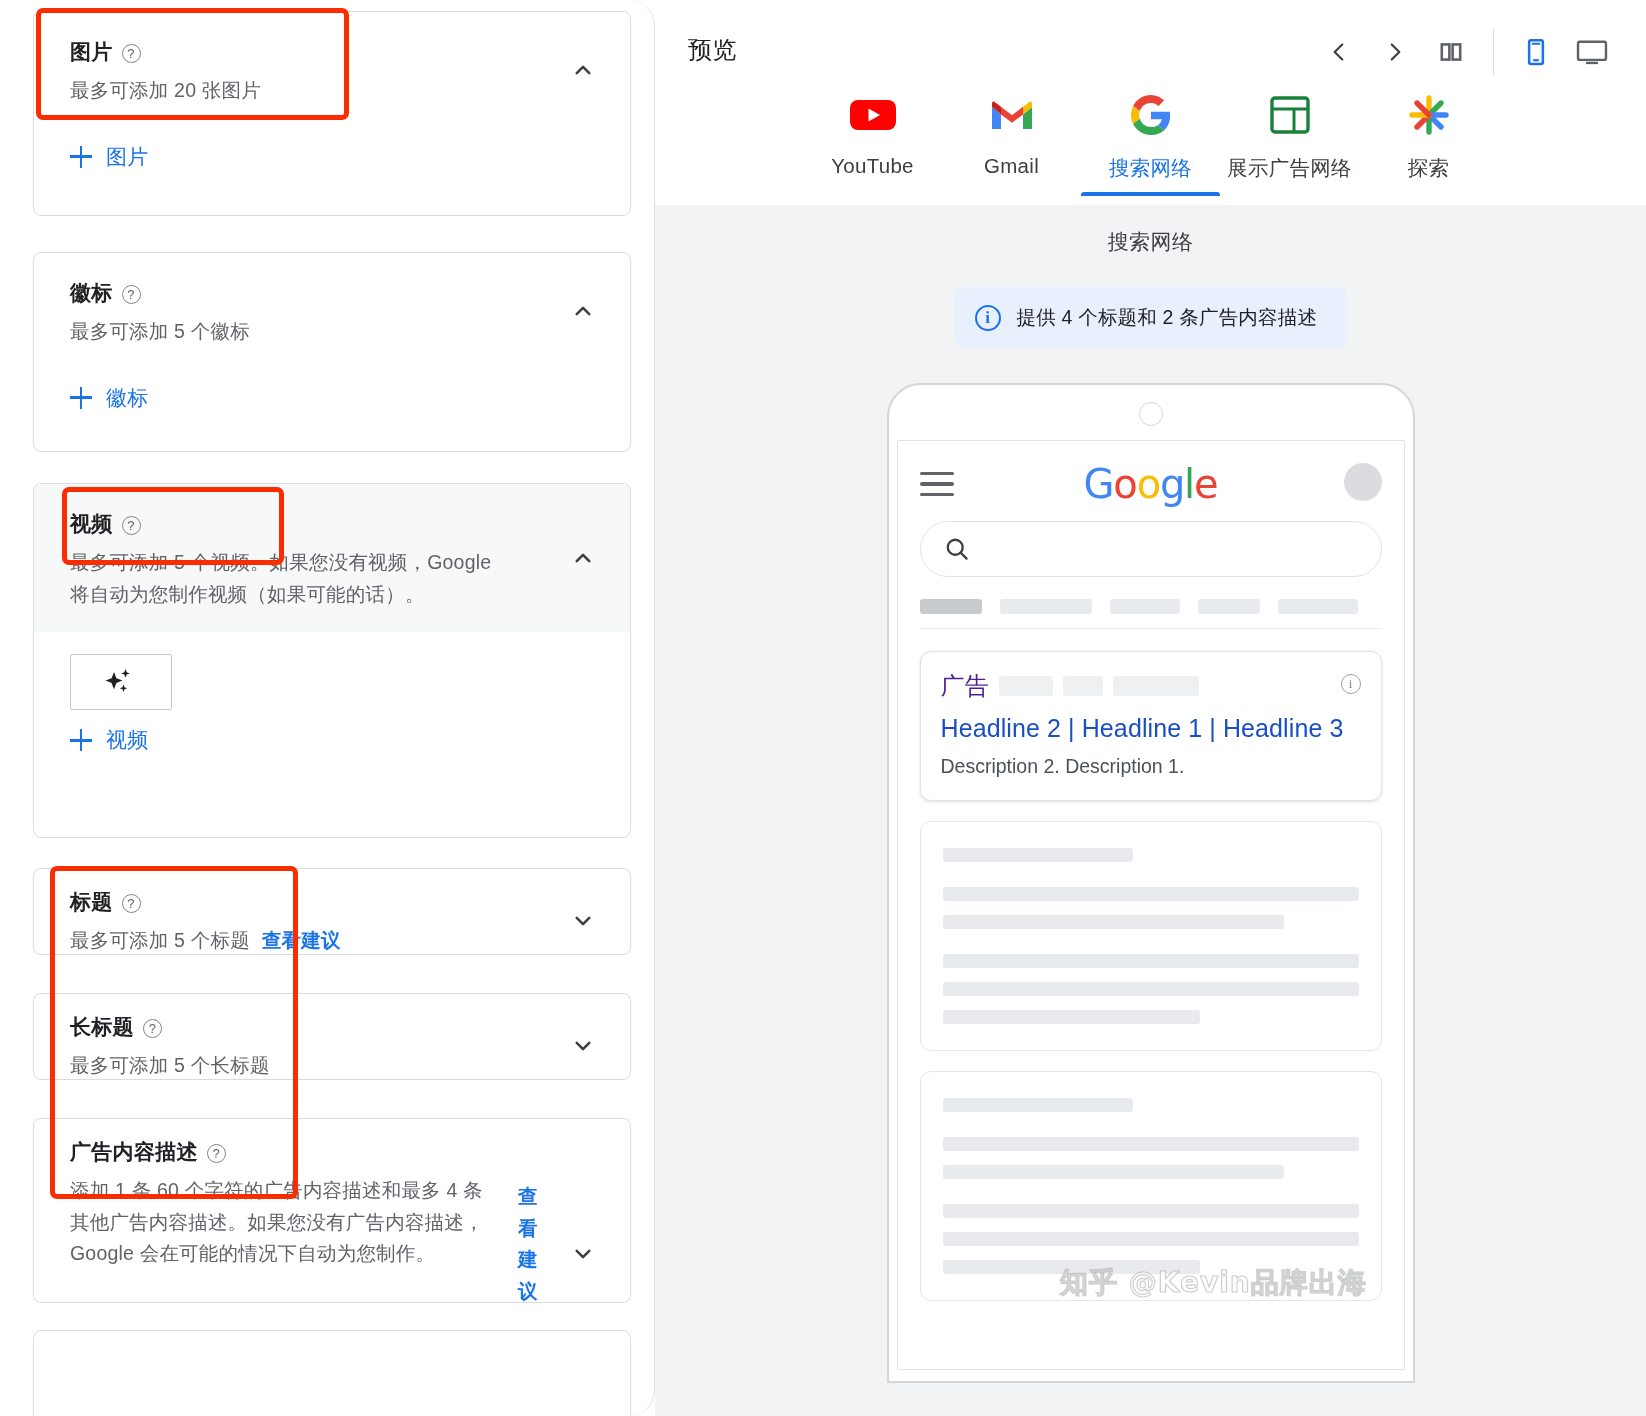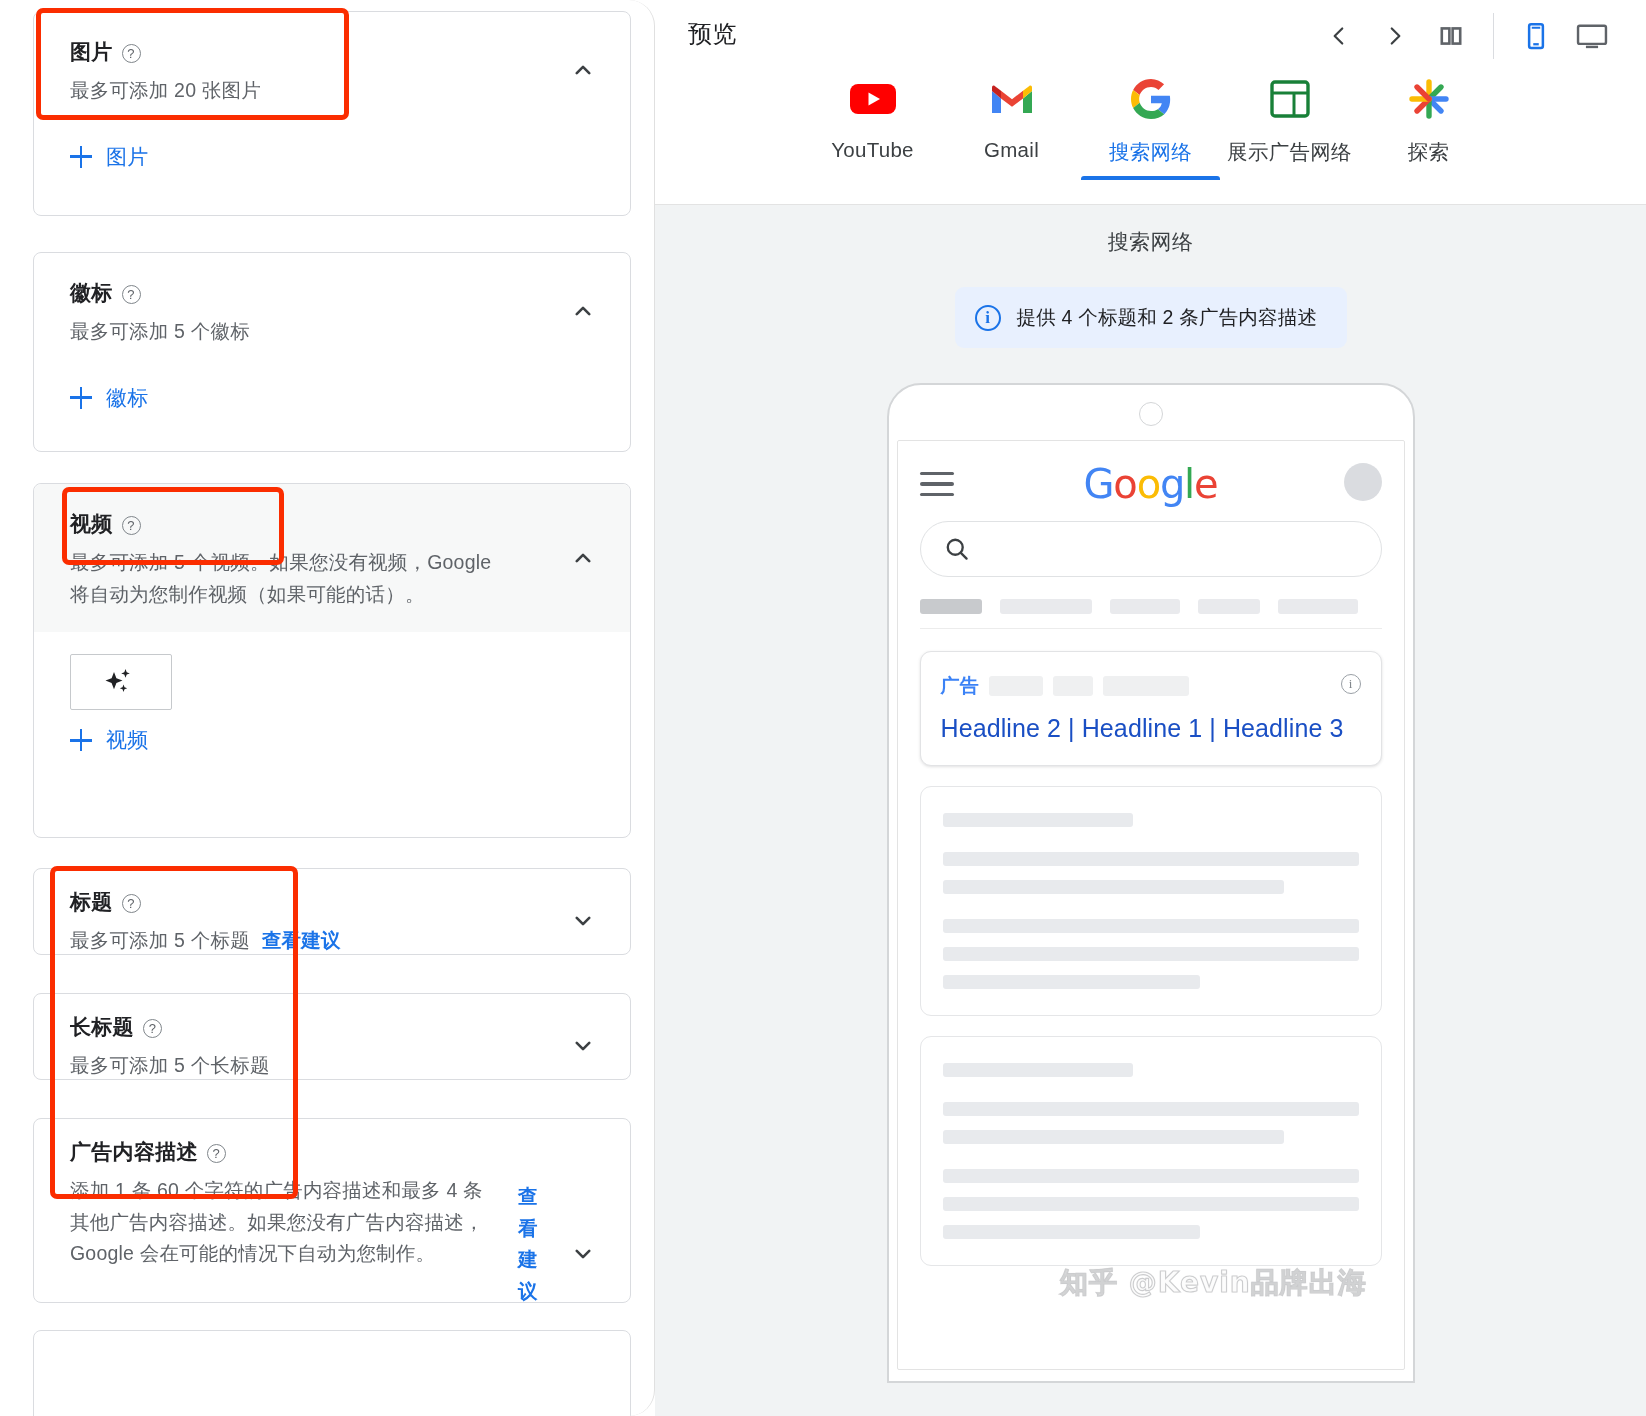--- a/index.html
+++ b/index.html
@@ -107,20 +107,21 @@
     width: 991px; height: 1416px;
     background: #fff;
     position: relative;
     overflow: hidden;
   }
   .preview-header {
     height: 205px;
     background: #fff;
     position: relative;
     border-bottom: 1px solid #e3e3e3;
+    margin-top: 16px;
   }
   .preview-title {
     position: absolute; left: 33px; top: 18px;
     font-size: 24px; color: #202124; letter-spacing: .5px;
   }
   .hdr-tools {
     position: absolute; right: 26px; top: 8px;
     display: flex; align-items: center; gap: 0;
   }
   .tool-btn {
@@ -223,21 +224,21 @@
   .ad-card {
     margin-top: 22px;
     border: 1px solid #e2e3e5;
     border-radius: 11px;
     padding: 20px 20px 22px 20px;
     background:#fff;
     box-shadow: 0 1px 3px rgba(60,64,67,.16);
     position: relative;
   }
   .ad-top { display:flex; align-items:center; gap: 10px; height: 28px; position: relative;}
-  .ad-badge { font-size: 19px; color:#3b82f6; font-weight: 700; letter-spacing:.2px;}
+  .ad-badge { font-size: 24px; color:#4c1d95; font-weight: 400; letter-spacing:.2px;}
   .blur-block { background:#eff0f1; height: 20px; border-radius: 3px; }
   .ad-info-ic {
     position:absolute; right: 0; top: 2px;
     width: 20px; height: 20px; border:1.6px solid #9aa0a6; border-radius:50%;
     display:flex;align-items:center;justify-content:center;
     font-size: 13px; color:#80868b; font-family:"Liberation Serif",serif;
   }
   .ad-headline { margin-top: 14px; font-size: 25px; color:#1a4fc4; letter-spacing: .1px; }
   .ad-desc { margin-top: 12px; font-size: 19.5px; color:#4d5156; }
 
@@ -547,20 +548,21 @@
 
           <div class="ad-card">
             <div class="ad-top">
               <span class="ad-badge">广告</span>
               <span class="blur-block" style="width:54px"></span>
               <span class="blur-block" style="width:40px"></span>
               <span class="blur-block" style="width:86px"></span>
               <span class="ad-info-ic">i</span>
             </div>
             <div class="ad-headline">Headline 2 | Headline 1 | Headline 3</div>
+            <div class="ad-desc">Description 2. Description 1.</div>
           </div>
 
           <div class="skel-card">
             <div class="skel" style="width:190px"></div>
             <div class="skel sp" style="width:100%"></div>
             <div class="skel sp2" style="width:82%"></div>
             <div class="skel sp" style="width:100%"></div>
             <div class="skel sp2" style="width:100%"></div>
             <div class="skel sp2" style="width:62%"></div>
           </div>

